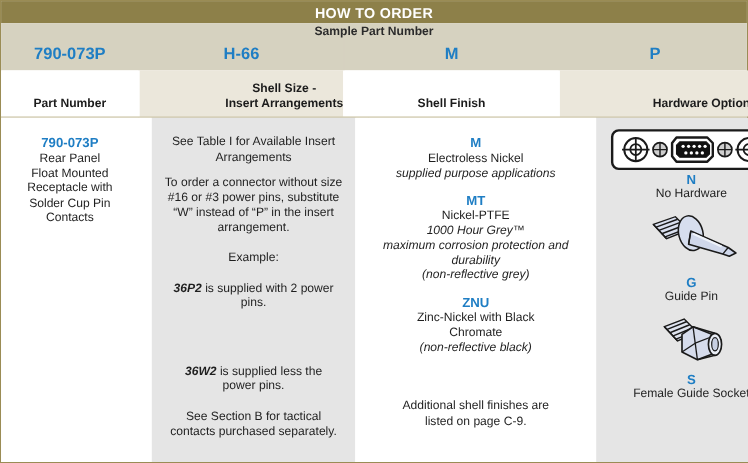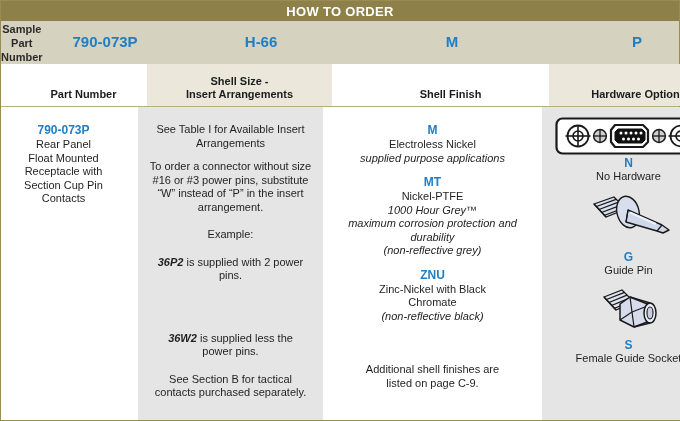--- a/index.html
+++ b/index.html
@@ -23,21 +23,21 @@
     font-weight: bold;
     font-size: 13px;
     letter-spacing: .3px;
     display: flex; align-items: center; justify-content: center;
     flex: 0 0 20px;
   }
   
   .sample-band {
     background: #d6d2c0;
     flex: 0 0 43px;
-    display: flex; flex-direction: row;
+    display: flex; flex-direction: column;
   }
   .sample-title {
     text-align: center;
     font-size: 11px;
     font-weight: bold;
     color: #2b2b2b;
     padding-top: 1px;
     line-height: 14px;
   }
   .sample-codes {
@@ -50,22 +50,22 @@
   }
   
   .head-row { flex: 0 0 42px; display: flex; }
   .head-row > div {
     display: flex; align-items: flex-end; justify-content: center;
     text-align: center;
     font-size: 11px; font-weight: bold; color: #1c1c1c;
     line-height: 13px;
     padding-bottom: 5px;
   }
-  .head-row .c1, .head-row .c3 { background: #ffffff; margin-left: 20px; }
-  .head-row .c2, .head-row .c4 { background: #ebe7db; }
+  .head-row .c1, .head-row .c3 { background: #ffffff; }
+  .head-row .c2, .head-row .c4 { background: #ebe7db; justify-content: flex-end; }
   
   .body-row { flex: 1 1 auto; display: flex; border-top: 1px solid #b8ae85; }
   .body-row > div { padding: 6px 6px 0 6px; }
   .body-row .c1, .body-row .c3 { background: #ffffff; }
   .body-row .c2, .body-row .c4 { background: #e5e5e5; }
 
   
   .c1 { width: 125px; flex: 0 0 125px; }
   .c2 { width: 185px; flex: 0 0 185px; }
   .c3 { width: 195px; flex: 0 0 195px; }
@@ -142,21 +142,21 @@
   </div>
 
   <div class="body-row">
 
     <div class="c1 ctr">
       <div class="gap10"></div>
       <div class="code">790-073P</div>
       <div class="txt">Rear Panel</div>
       <div class="txt">Float Mounted</div>
       <div class="txt">Receptacle with</div>
-      <div class="txt">Section Cup Pin</div>
+      <div class="txt">Solder Cup Pin</div>
       <div class="txt">Contacts</div>
     </div>
     <div class="sep"></div>
 
     <div class="c2 ctr">
       <div class="gap10"></div>
       <div class="txt" style="padding:0 8px;">See Table I for Available Insert Arrangements</div>
       <div class="gap10"></div>
       <div class="txt" style="padding:0 4px;">To order a connector without size #16 or #3 power pins, substitute “W” instead of “P” in the insert arrangement.</div>
       <div class="gap14"></div>

